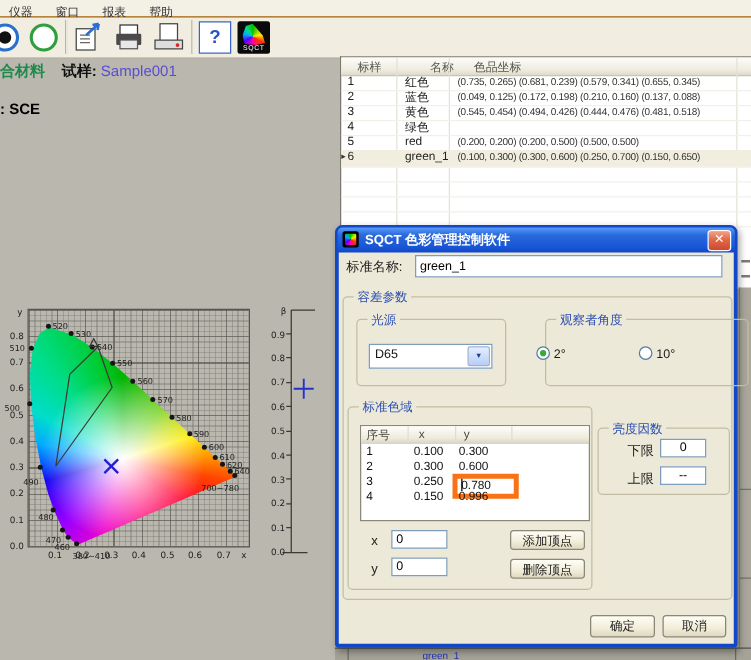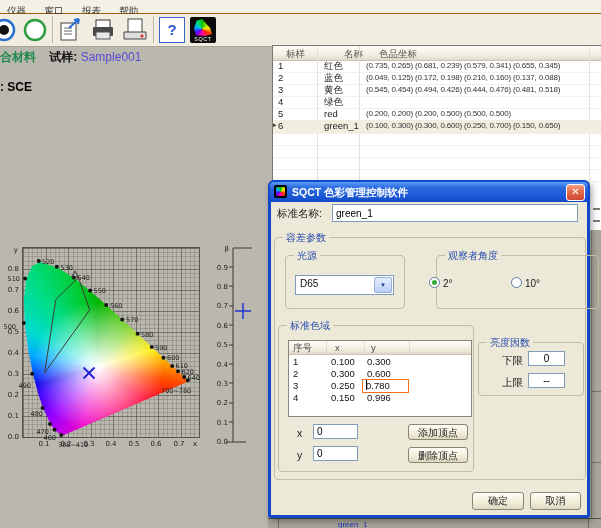--- a/index.html
+++ b/index.html
@@ -94,21 +94,21 @@
   .radio-label{position:absolute;font-size:10px;color:#1c1c1c;}
   #vtable{position:absolute;left:17px;top:157px;width:182px;height:75px;background:#fff;border:1px solid #8a887c;}
   #vt-header{position:absolute;left:0;top:0;right:0;height:13px;
     background:linear-gradient(180deg,#fefdf9,#eeeadb 75%,#dcd7c5);border-bottom:1px solid #cac6b6;}
   .vt-h{position:absolute;top:1px;font-size:9.5px;color:#4a4a42;}
   .vt-sep{position:absolute;top:0;bottom:0;width:1px;background:#e0ddd0;}
   .vt-row{position:absolute;left:0;width:100%;height:12px;font-size:9.5px;color:#111;}
   .vt-num{position:absolute;left:4px;}
   .vt-x{position:absolute;left:42px;}
   .vt-y{position:absolute;left:78px;}
-  #vt-editbox{position:absolute;left:73px;top:-1px;width:45px;height:12px;border:1px solid #f97316;background:#fff;}
+  #vt-editbox{position:absolute;left:73px;top:-1px;width:45px;height:12px;border:4px solid #f97316;background:#fff;}
   #vt-editbox span{position:absolute;left:3px;top:0;font-size:9.5px;}
   #vt-caret{position:absolute;left:31px;top:1px;width:1px;height:10px;background:#000;}
   .xpbtn{position:absolute;border:1px solid #8a8775;border-radius:3px;box-sizing:border-box;
     background:linear-gradient(180deg,#fffef6,#f1edd9 60%,#dfd9c0);font-size:10px;color:#1c1c1c;
     text-align:center;font-family:"Liberation Sans","DejaVu Sans",sans-serif;}
 </style>
 </head>
 <body>
 
 <div id="menubar" class="abs">

